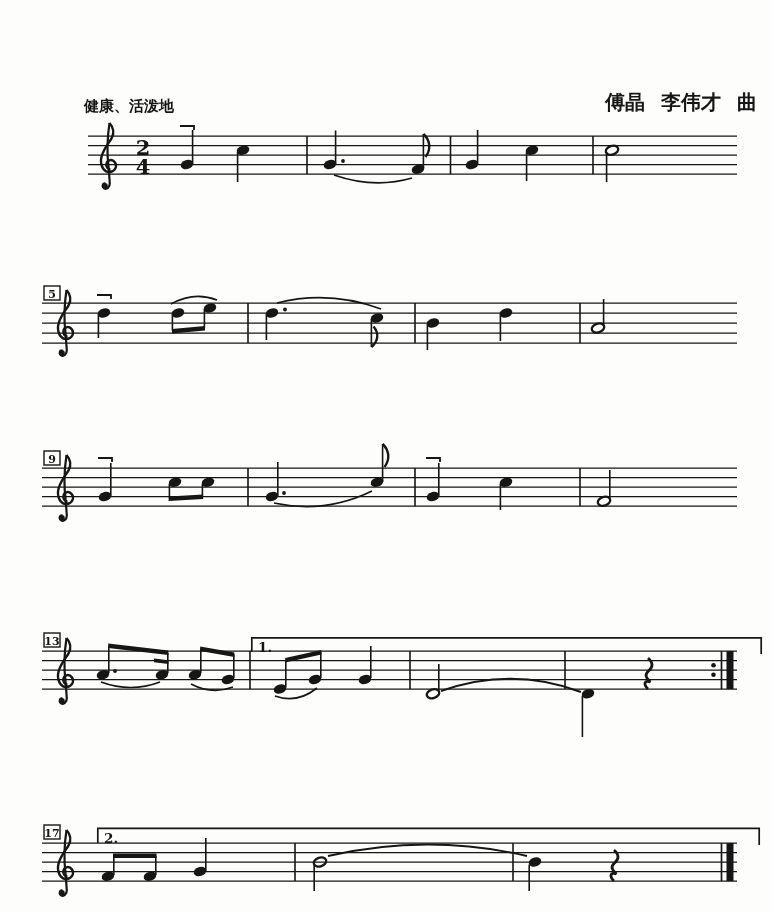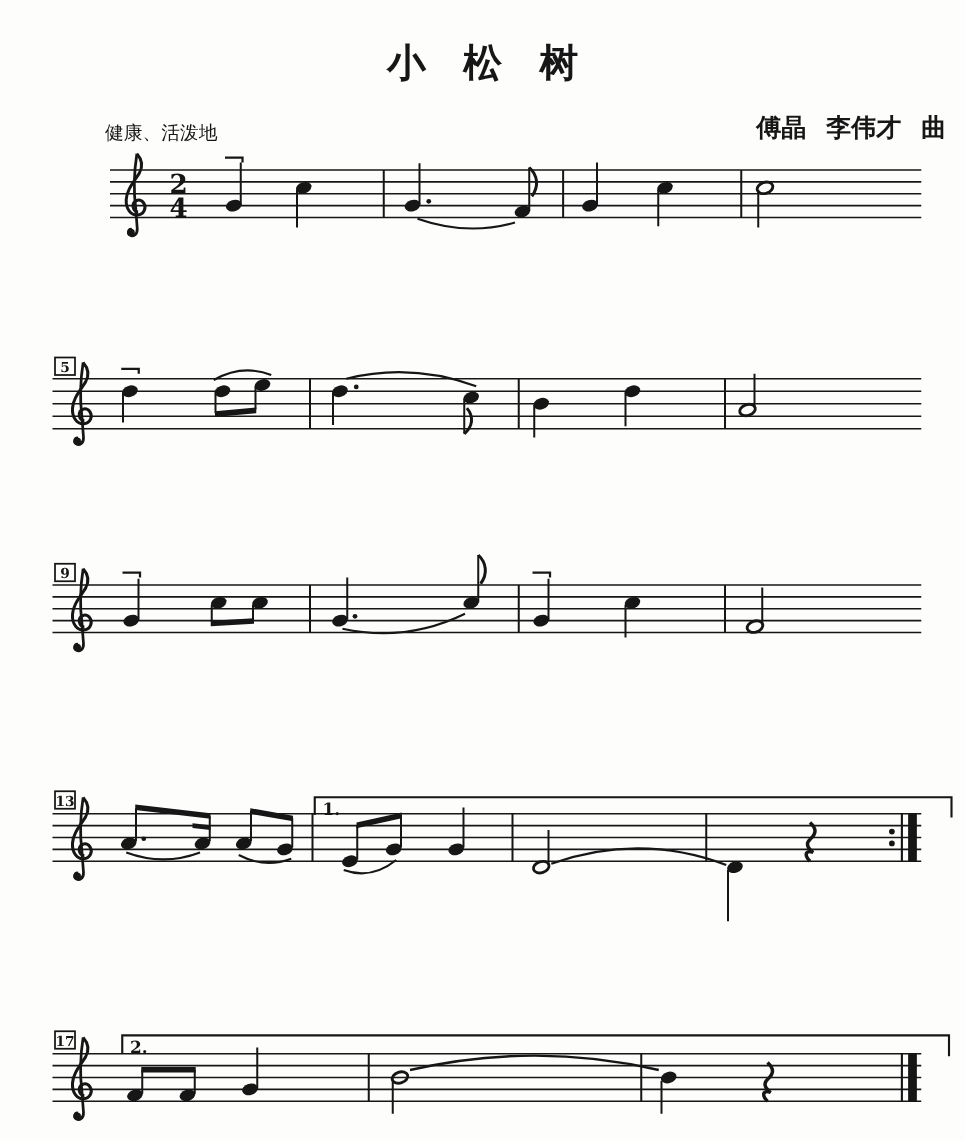--- a/index.html
+++ b/index.html
@@ -1,34 +1,33 @@
 <!DOCTYPE html>
 <html><head>
 <meta charset="utf-8">
 <style>
   html,body{margin:0;padding:0;background:#e8e8e8;}
   .page{position:relative;width:772px;height:912px;background:#fdfdfc;overflow:hidden;
         font-family:"DejaVu Sans","Liberation Sans",sans-serif;color:#161616;}
   .title{position:absolute;top:30px;left:0;right:0;text-align:center;
          font-family:"DejaVu Serif","Liberation Serif",serif;font-weight:bold;
          font-size:31px;letter-spacing:30px;padding-left:30px;}
-  .tempo{position:absolute;top:97px;left:84px;font-weight:normal;font-size:15px;}
+  .tempo{position:absolute;top:97px;left:84px;font-weight:bold;font-size:15px;}
   .composer{position:absolute;top:89px;right:15px;font-weight:bold;font-size:20px;word-spacing:9px;}
   svg.score{position:absolute;top:0;left:0;}
   svg .ink{stroke:#161616;}
   svg text{fill:#161616;font-family:"DejaVu Serif","Liberation Serif",serif;font-weight:bold;}
   text.msr{font-size:11px;text-anchor:middle;}
   text.ts{font-size:21px;text-anchor:middle;}
   text.volta{font-size:13.5px;}
 </style>
 </head>
 <body>
 
 <div class="page">
-  <div class="title">小松树</div>
   <div class="tempo">健康、活泼地</div>
   <div class="composer">傅晶 李伟才 曲</div>
 
   <svg class="score" width="772" height="912" viewBox="0 0 772 912">
     <defs>
       <g id="clef" stroke="#161616" fill="none">
         <path d="M16.5 3 C20.5 7.5 21.5 13 18.5 18.5 C13 27 8.5 32 8 39.5 C7.5 47.5 12 52.5 17 52 C22 51.5 24.5 46.5 22 42.5 C19.5 38.8 14.5 39.5 13.5 43.5 C12.8 46.5 14.5 49.5 17.5 49.5" stroke-width="2.4"></path>
         <path d="M16.5 3 C14.5 16 14 34 15.5 46 L16.8 63 C17 67.5 13.5 70 10.8 68 C8.8 66.3 9.7 63 12.4 63.4" stroke-width="2.2"></path>
         <circle cx="11.8" cy="66" r="3" fill="#161616" stroke="none"></circle>
       </g>

